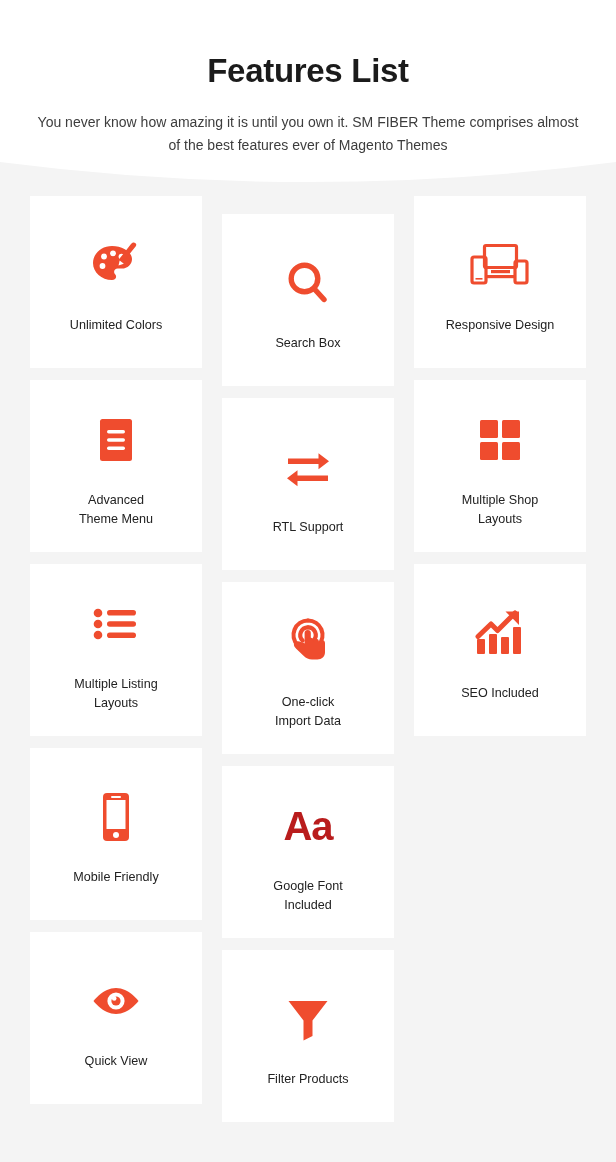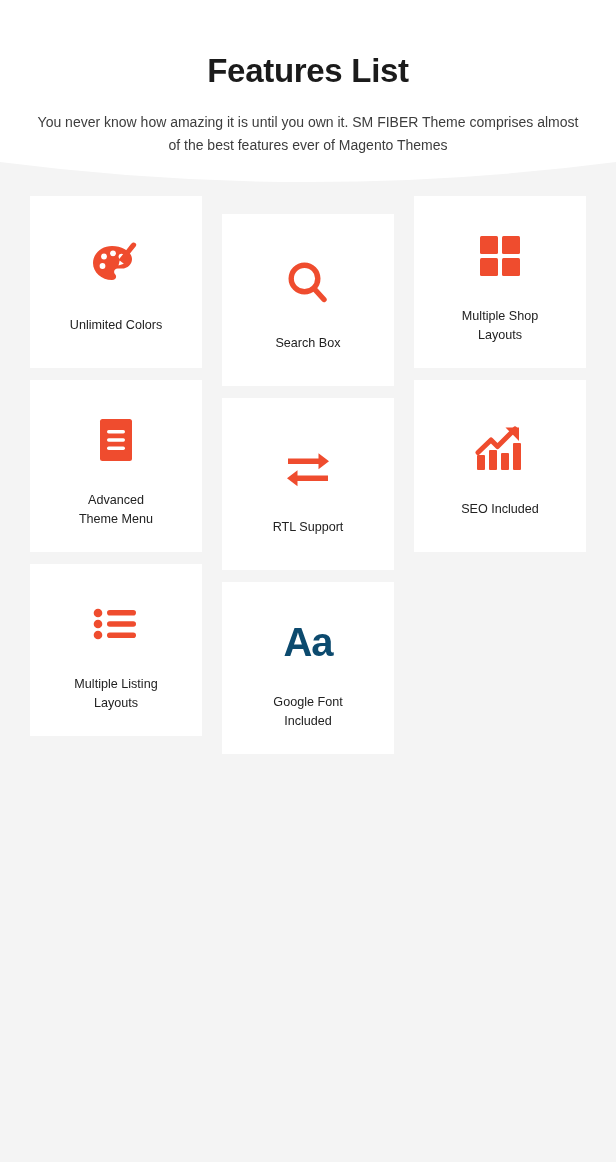--- a/index.html
+++ b/index.html
@@ -101,21 +101,21 @@
     font-size: 12.6px;
     line-height: 1.52;
     color: #222222;
     font-weight: 400;
     white-space: pre-line;
     max-width: 150px;
   }
   .aa-glyph {
     font-size: 40px;
     font-weight: bold;
-    color: #0c4a6e;
+    color: #b91c1c;
     line-height: 1;
     letter-spacing: -1px;
     font-family: "Liberation Sans", sans-serif;
   }
 </style>
 </head>
 <body>
 
 <div class="header">
   <div class="header-inner">
@@ -169,21 +169,44 @@
           <circle cx="5" cy="31" r="4.3" fill="#ef4c2e"></circle>
           <rect x="14" y="6" width="29" height="5.6" rx="2.8" fill="#ef4c2e"></rect>
           <rect x="14" y="17.2" width="29" height="5.6" rx="2.8" fill="#ef4c2e"></rect>
           <rect x="14" y="28.4" width="29" height="5.6" rx="2.8" fill="#ef4c2e"></rect>
         </svg>
       </div>
       <div class="card-label">Multiple Listing
 Layouts</div>
     </div>
 
-
+    <div class="feature-card">
+      <div class="card-icon">
+        <svg width="32" height="52" viewBox="0 0 32 52" xmlns="http://www.w3.org/2000/svg">
+          <rect x="3" y="2" width="26" height="48" rx="4" fill="#ef4c2e"></rect>
+          <rect x="6.5" y="9" width="19" height="29" fill="#ffffff"></rect>
+          <rect x="11" y="5" width="10" height="1.9" rx="0.95" fill="#ffffff"></rect>
+          <circle cx="16" cy="44" r="3" fill="#ffffff"></circle>
+        </svg>
+      </div>
+      <div class="card-label">Mobile Friendly</div>
+    </div>
+
+    <div class="feature-card">
+      <div class="card-icon">
+        <svg width="52" height="32" viewBox="0 0 52 32" xmlns="http://www.w3.org/2000/svg">
+          <path d="M26 3C13 3 3.5 16 3.5 16S13 29 26 29s22.5-13 22.5-13S39 3 26 3z" fill="#ef4c2e"></path>
+          <circle cx="26" cy="16" r="8.6" fill="#ffffff"></circle>
+          <path d="M26 8.4a7.6 7.6 0 1 0 0 15.2 7.6 7.6 0 0 1 0-15.2z" fill="#ef4c2e"></path>
+          <circle cx="26" cy="16" r="4.6" fill="#ef4c2e"></circle>
+          <circle cx="24.2" cy="13.4" r="2.3" fill="#ffffff"></circle>
+        </svg>
+      </div>
+      <div class="card-label">Quick View</div>
+    </div>
 
   </div>
 
   <div class="feature-col col-mid">
 
     <div class="feature-card">
       <div class="card-icon">
         <svg width="44" height="46" viewBox="0 0 44 46" xmlns="http://www.w3.org/2000/svg">
           <circle cx="18.5" cy="18.5" r="13.3" fill="none" stroke="#ef4c2e" stroke-width="5.4"></circle>
           <line x1="28" y1="28.5" x2="38" y2="39.5" stroke="#ef4c2e" stroke-width="5.4" stroke-linecap="round"></line>
@@ -195,34 +218,69 @@
     <div class="feature-card">
       <div class="card-icon">
         <svg width="48" height="44" viewBox="0 0 48 44" xmlns="http://www.w3.org/2000/svg">
           <path d="M4 13.5h30.5V8.3L45 16.3 34.5 24.3v-5.2H4z" fill="#ef4c2e"></path>
           <path d="M44 30.5H13.5v-5.2L3 33.3l10.5 8v-5.2H44z" fill="#ef4c2e"></path>
         </svg>
       </div>
       <div class="card-label">RTL Support</div>
     </div>
 
+    <div class="feature-card">
+      <div class="card-icon">
+        <svg width="48" height="50" viewBox="0 0 48 50" xmlns="http://www.w3.org/2000/svg">
+          <path d="M24 3.5a14.5 14.5 0 0 0-10.2 24.8" fill="none" stroke="#ef4c2e" stroke-width="4.2" stroke-linecap="round"></path>
+          <path d="M24 10.3a7.7 7.7 0 0 0-5.4 13.2" fill="none" stroke="#ef4c2e" stroke-width="4.2" stroke-linecap="round"></path>
+          <path d="M24 3.5a14.5 14.5 0 0 1 10.4 24.6" fill="none" stroke="#ef4c2e" stroke-width="4.2" stroke-linecap="round"></path>
+          <path d="M24 10.3a7.7 7.7 0 0 1 5.6 13" fill="none" stroke="#ef4c2e" stroke-width="4.2" stroke-linecap="round"></path>
+          <rect x="20.6" y="13" width="6.2" height="21" rx="3.1" fill="#ef4c2e"></rect>
+          <path d="M20.6 26.5c-3.6-2-7.4-3.2-9.6-1.2-2 1.8-1 4.3 1.2 6.4l7.6 7.4c2.2 2.2 5 3.4 8.2 3.4h5.4c4.4 0 7.6-3 7.6-7.2V26c0-1.7-1.3-3-3-3s-3 1.3-3 3v-1.3c0-1.7-1.3-3-3-3s-3 1.3-3 3v-1.3c0-1.7-1.3-3-3-3s-3 1.3-3 3z" fill="#ef4c2e"></path>
+        </svg>
+      </div>
+      <div class="card-label">One-click
+Import Data</div>
+    </div>
 
     <div class="feature-card">
       <div class="card-icon">
         <span class="aa-glyph">Aa</span>
       </div>
       <div class="card-label">Google Font
 Included</div>
     </div>
 
+    <div class="feature-card">
+      <div class="card-icon">
+        <svg width="46" height="46" viewBox="0 0 46 46" xmlns="http://www.w3.org/2000/svg">
+          <path d="M3.5 5h39L27.5 24.5v15.5l-9 4.5V24.5z" fill="#ef4c2e"></path>
+        </svg>
+      </div>
+      <div class="card-label">Filter Products</div>
+    </div>
 
   </div>
 
   <div class="feature-col col-right">
 
+    <div class="feature-card">
+      <div class="card-icon">
+        <svg width="60" height="44" viewBox="0 0 60 44" xmlns="http://www.w3.org/2000/svg">
+          <rect x="14.5" y="2.5" width="32" height="22" rx="1.5" fill="none" stroke="#ef4c2e" stroke-width="3.2"></rect>
+          <rect x="21" y="27" width="19" height="3.2" fill="#ef4c2e"></rect>
+          <rect x="16" y="32" width="29" height="3.2" fill="#ef4c2e"></rect>
+          <rect x="2" y="14" width="14" height="26" rx="2" fill="none" stroke="#ef4c2e" stroke-width="3.2"></rect>
+          <rect x="5.5" y="35" width="7" height="1.6" fill="#ef4c2e"></rect>
+          <rect x="45" y="18" width="12" height="22" rx="2" fill="none" stroke="#ef4c2e" stroke-width="3.2"></rect>
+        </svg>
+      </div>
+      <div class="card-label">Responsive Design</div>
+    </div>
 
 
     <div class="feature-card">
       <div class="card-icon">
         <svg width="44" height="44" viewBox="0 0 44 44" xmlns="http://www.w3.org/2000/svg">
           <rect x="2" y="2" width="18" height="18" rx="1.5" fill="#ef4c2e"></rect>
           <rect x="24" y="2" width="18" height="18" rx="1.5" fill="#ef4c2e"></rect>
           <rect x="2" y="24" width="18" height="18" rx="1.5" fill="#ef4c2e"></rect>
           <rect x="24" y="24" width="18" height="18" rx="1.5" fill="#ef4c2e"></rect>
         </svg>

